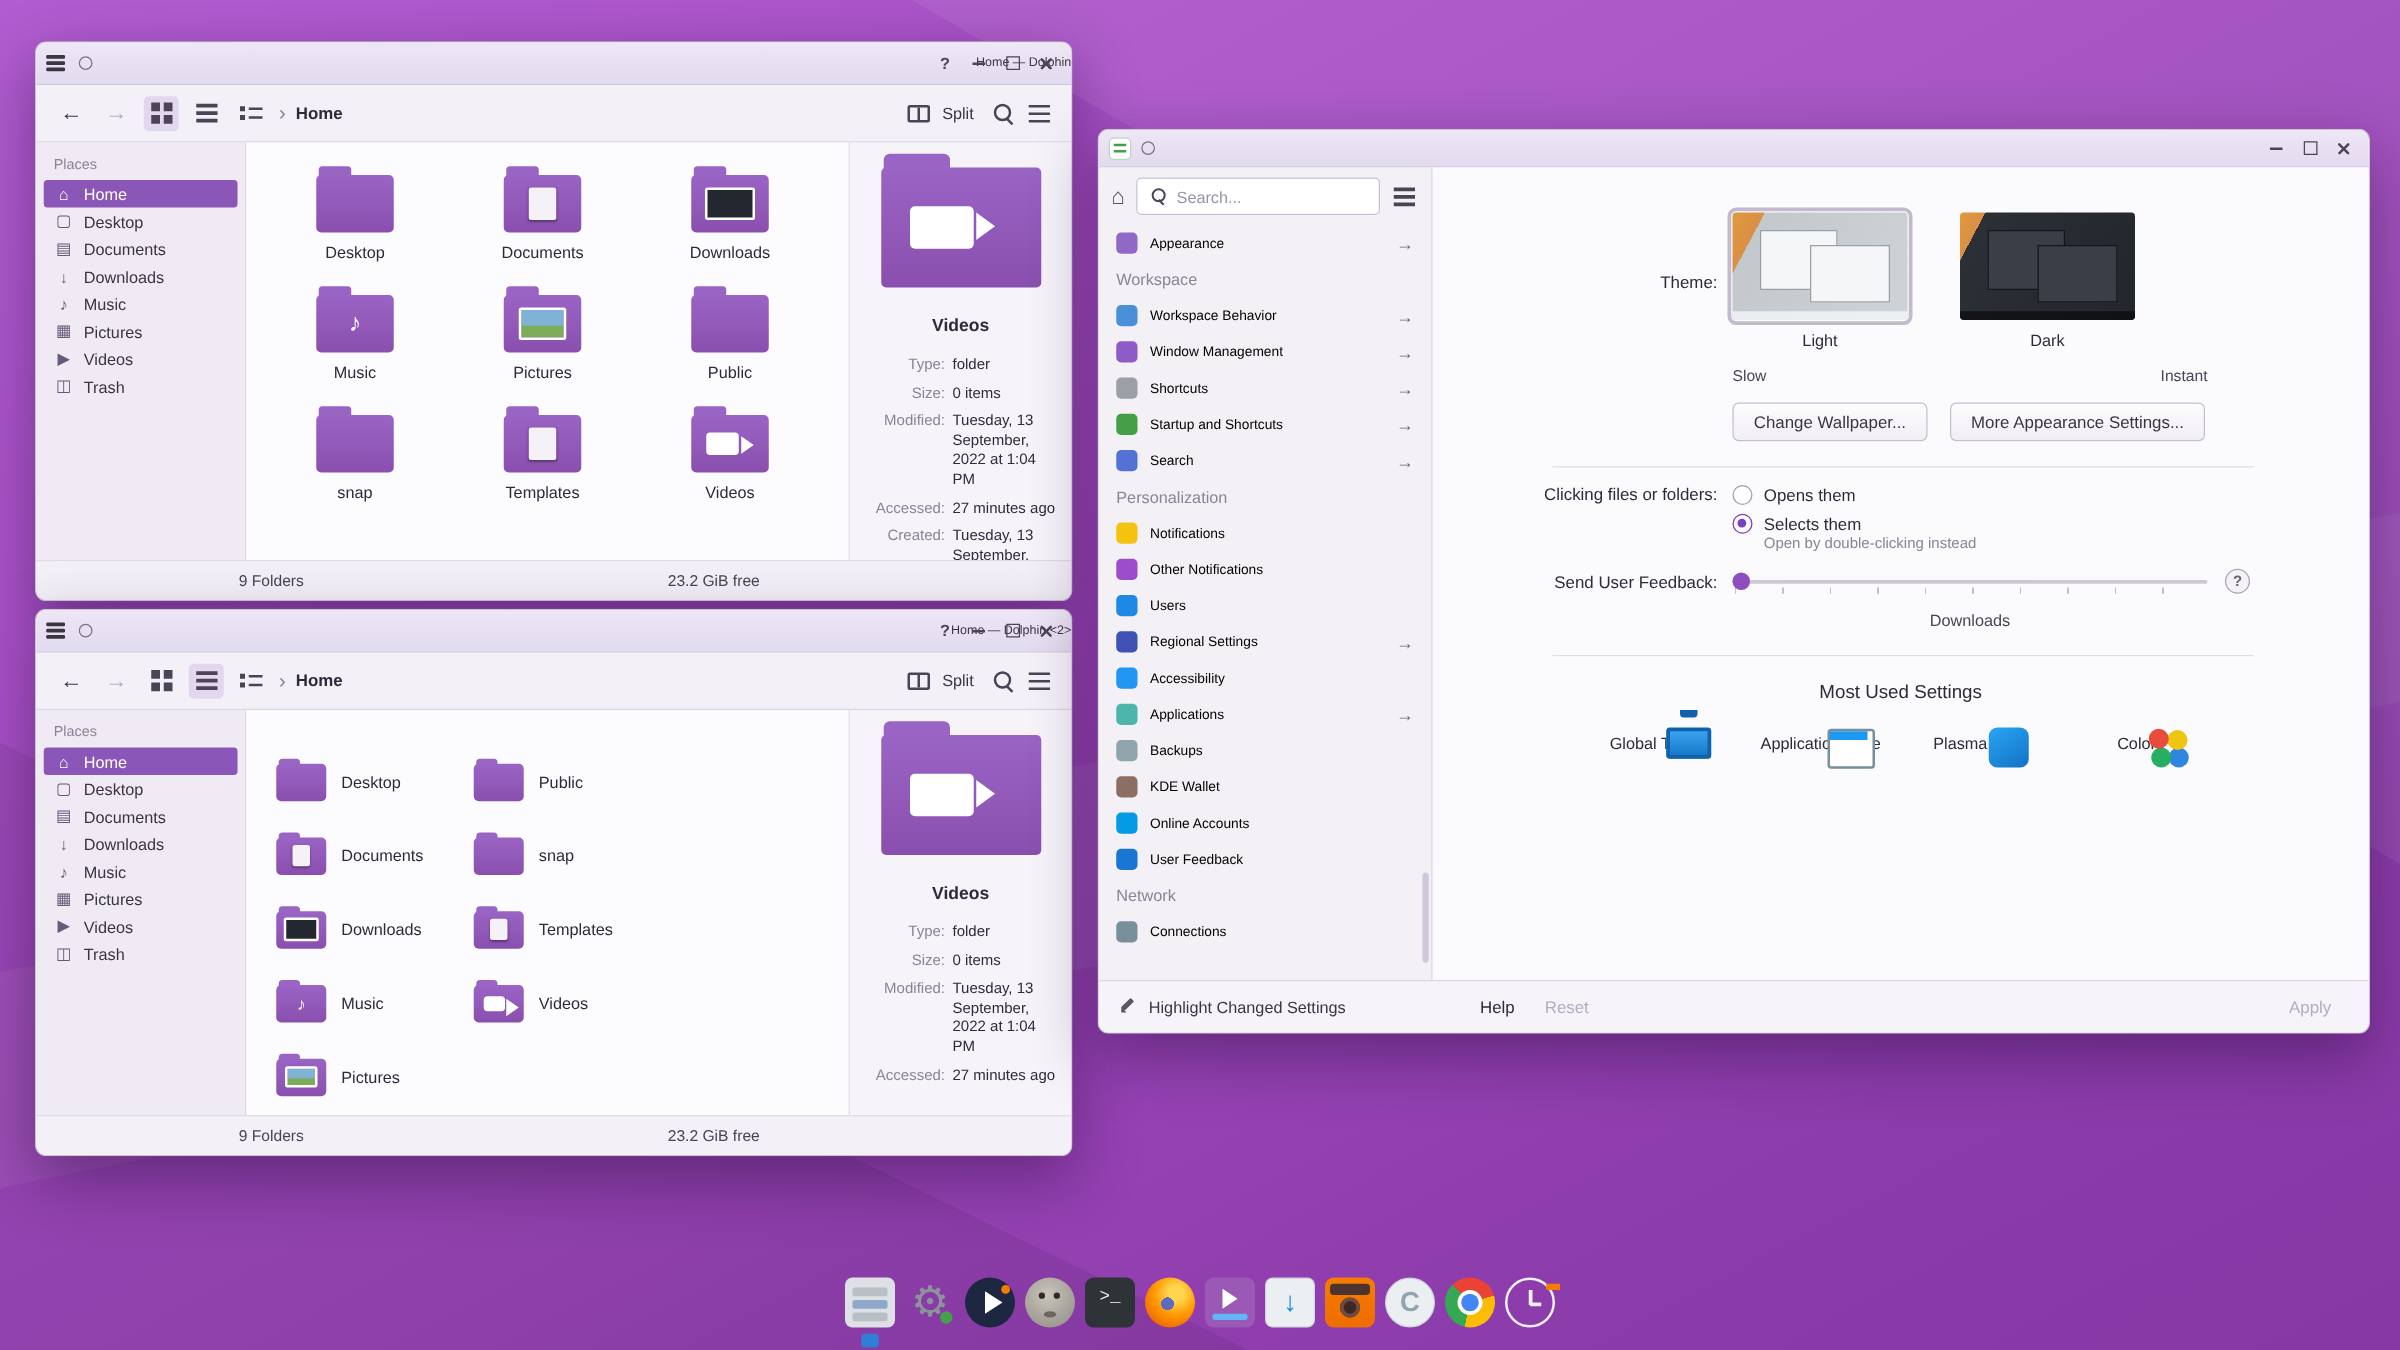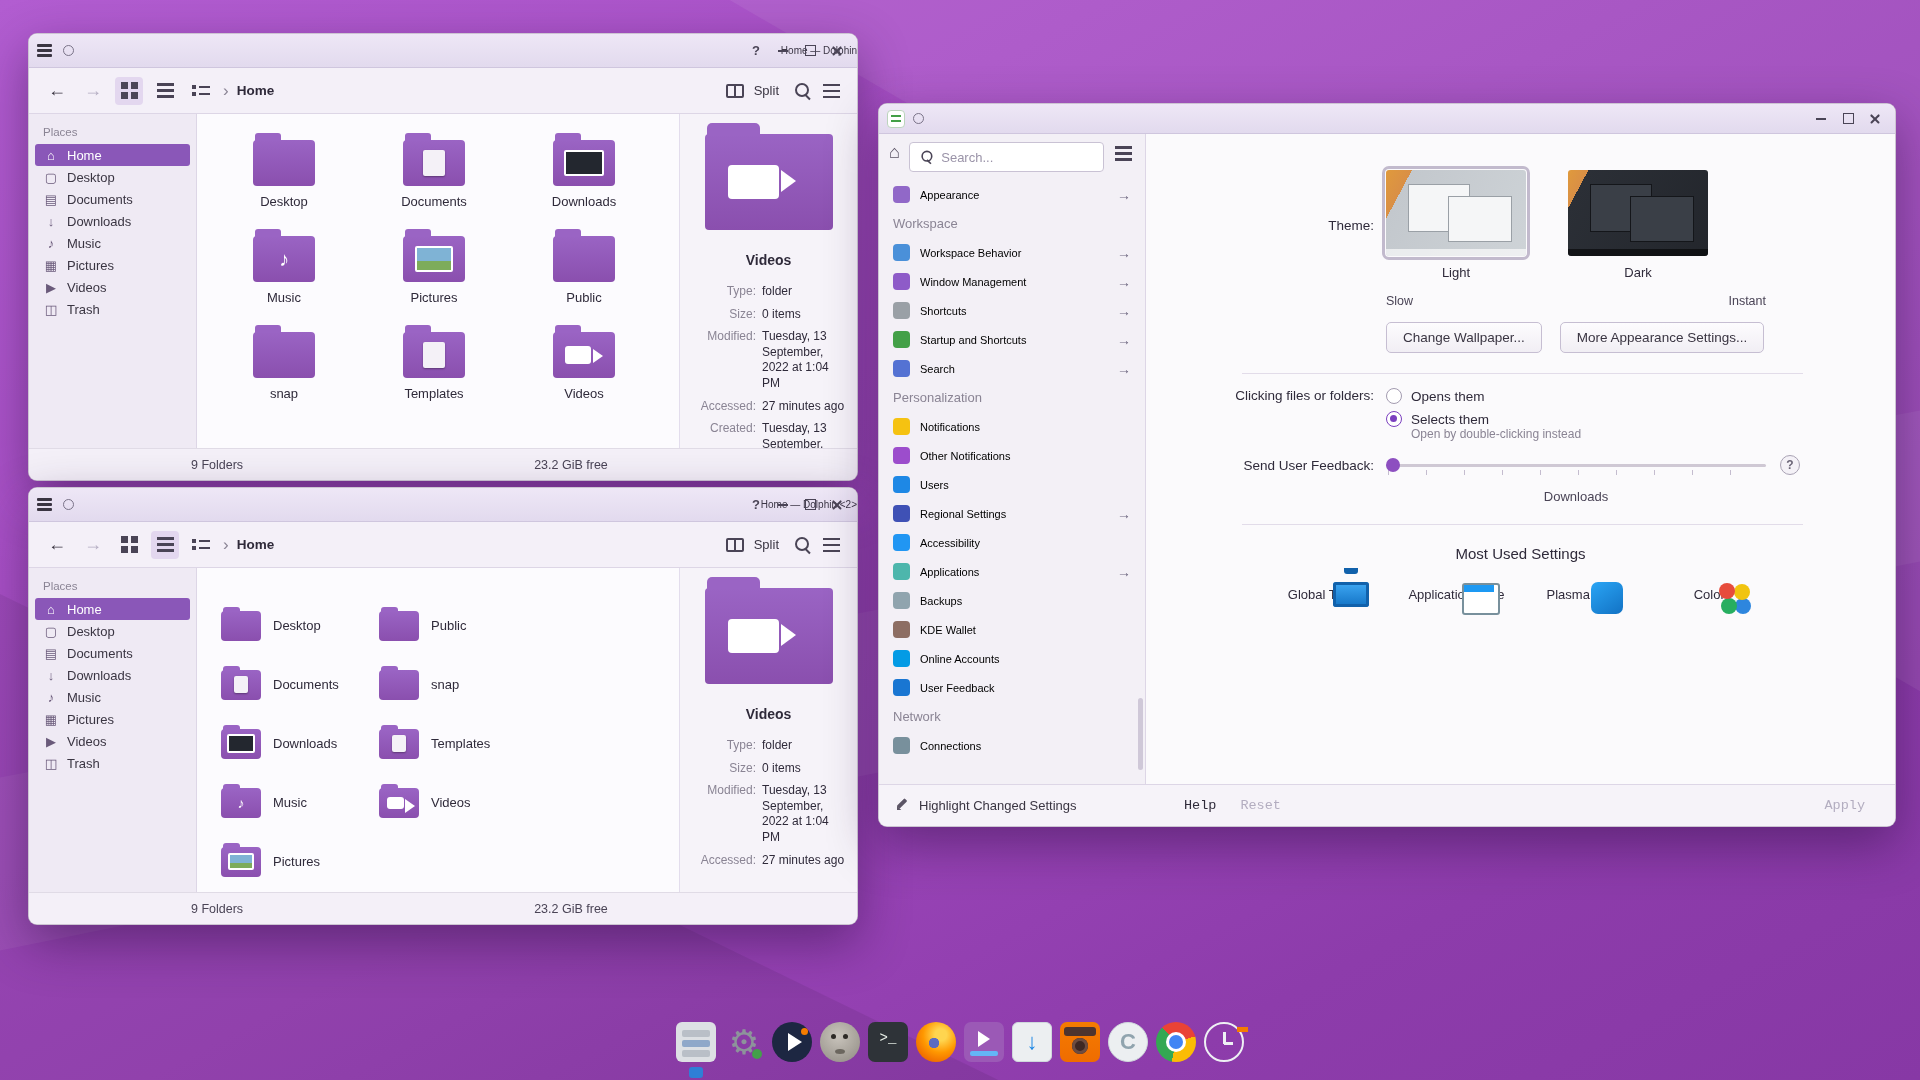--- a/index.html
+++ b/index.html
@@ -94,21 +94,21 @@
   .ivalue{color:#2f2a3a}
   .dstatus{height:32px;flex:none;display:flex;align-items:center;background:#f4f0f8;border-top:1px solid #e0dbe6;font-size:12.5px;color:#4a4456;padding:0 12px}
   .ds-left{margin-left:150px}
   .ds-free{margin-left:auto;margin-right:168px;width:212px;text-align:center}
   .free-bar{height:4px;border-radius:2px;background:linear-gradient(90deg,#8a57b8 0 85%,#ddd6e6 85%);margin-top:3px}
 
   
   .sett{left:878px;top:103px;width:1018px;height:724px;display:flex;flex-direction:column}
   .sw-body{flex:1;display:flex;min-height:0;position:relative}
   .sw-sidebar{width:267px;flex:none;background:#f3f0f6;border-right:1px solid #ddd6e6;position:relative;overflow:hidden}
-  .sw-search{display:flex;gap:9px;padding:8px 10px;height:46px}
+  .sw-search{display:flex;align-items:center;gap:9px;padding:8px 10px;height:46px}
   .i-home::before{content:"⌂";font-size:18px;color:#5c5566}
   .searchbox{flex:1;display:flex;align-items:center;gap:6px;background:#fff;border:1px solid #c9c2d4;border-radius:4px;height:30px;padding:0 8px}
   .searchbox .i-search{transform:scale(.8)}
   .searchbox input{border:none;outline:none;background:transparent;width:100%;font-size:13px;color:#3a3542;font-family:inherit}
   .searchbox input::placeholder{color:#9a93a8}
   .sw-row{display:flex;align-items:center;gap:10px;height:29px;padding:0 14px}
   .sw-ico{width:17px;height:17px;border-radius:4px;background:var(--c,#999);flex:none}
   .sw-label{font-size:11px;color:#000000}
   .sw-arrow{margin-left:auto}
   .sw-arrow::before{content:"→";font-size:14px;color:#6f6880}
@@ -162,21 +162,21 @@
   [data-kind="app-style"]::before{content:"";position:absolute;left:5px;top:3px;width:34px;height:28px;background:#fff;border:2px solid #78909c;border-radius:3px}
   [data-kind="app-style"]::after{content:"";position:absolute;left:7px;top:5px;width:30px;height:7px;background:#1d99f3}
   [data-kind="plasma-style"]::before{content:"";position:absolute;left:6px;top:2px;width:32px;height:32px;background:linear-gradient(145deg,#2aa5f5,#1272c4);border-radius:7px}
   [data-kind="colors"]::before{content:"";position:absolute;left:6px;top:3px;width:16px;height:16px;border-radius:50%;background:#e74c3c;box-shadow:15px 1px 0 #f1c40f,2px 15px 0 #27ae60,16px 15px 0 #2e86de}
   .sw-footer{height:42px;flex:none;display:flex;align-items:center;background:#f6f3f9;border-top:1px solid #ddd6e6}
   .sw-footer .left{width:267px;flex:none;display:flex;align-items:center;gap:10px;padding-left:14px}
   .pen-icon{width:16px;height:16px;position:relative}
   .pen-icon::before{content:"";position:absolute;left:7px;top:0;width:4px;height:11px;background:#5c5566;transform:rotate(45deg);border-radius:1px}
   .pen-icon::after{content:"";position:absolute;left:1px;bottom:1px;border:3px solid transparent;border-top-color:#5c5566;transform:rotate(45deg)}
   .hl-label{font-size:13px;color:#3a3542}
-  .f-btn{font-size:13.5px;color:#2f2a3a;padding:6px 12px;background:none;border:none;font-family:Liberation Mono, monospace}
+  .f-btn{font-size:13.5px;color:#2f2a3a;padding:6px 12px;background:none;border:none;font-family:Liberation Sans, sans-serif}
   .f-btn.first{margin-left:26px}
   .f-btn.dis{color:#b3adc0}
   .f-spacer{flex:1}
   .f-btn.apply{margin-right:18px}
 
   
   .dock{position:absolute;left:50%;bottom:16px;transform:translateX(-50%);display:flex;gap:4px}
   .dk{position:relative;width:44px;height:44px;display:flex;align-items:center;justify-content:center}
   .dk .ind{position:absolute;left:50%;top:47px;transform:translateX(-50%);width:14px;height:11px;background:#2f7fd6;border-radius:3px}
   .dki{position:relative;width:40px;height:40px;display:flex;align-items:center;justify-content:center}

